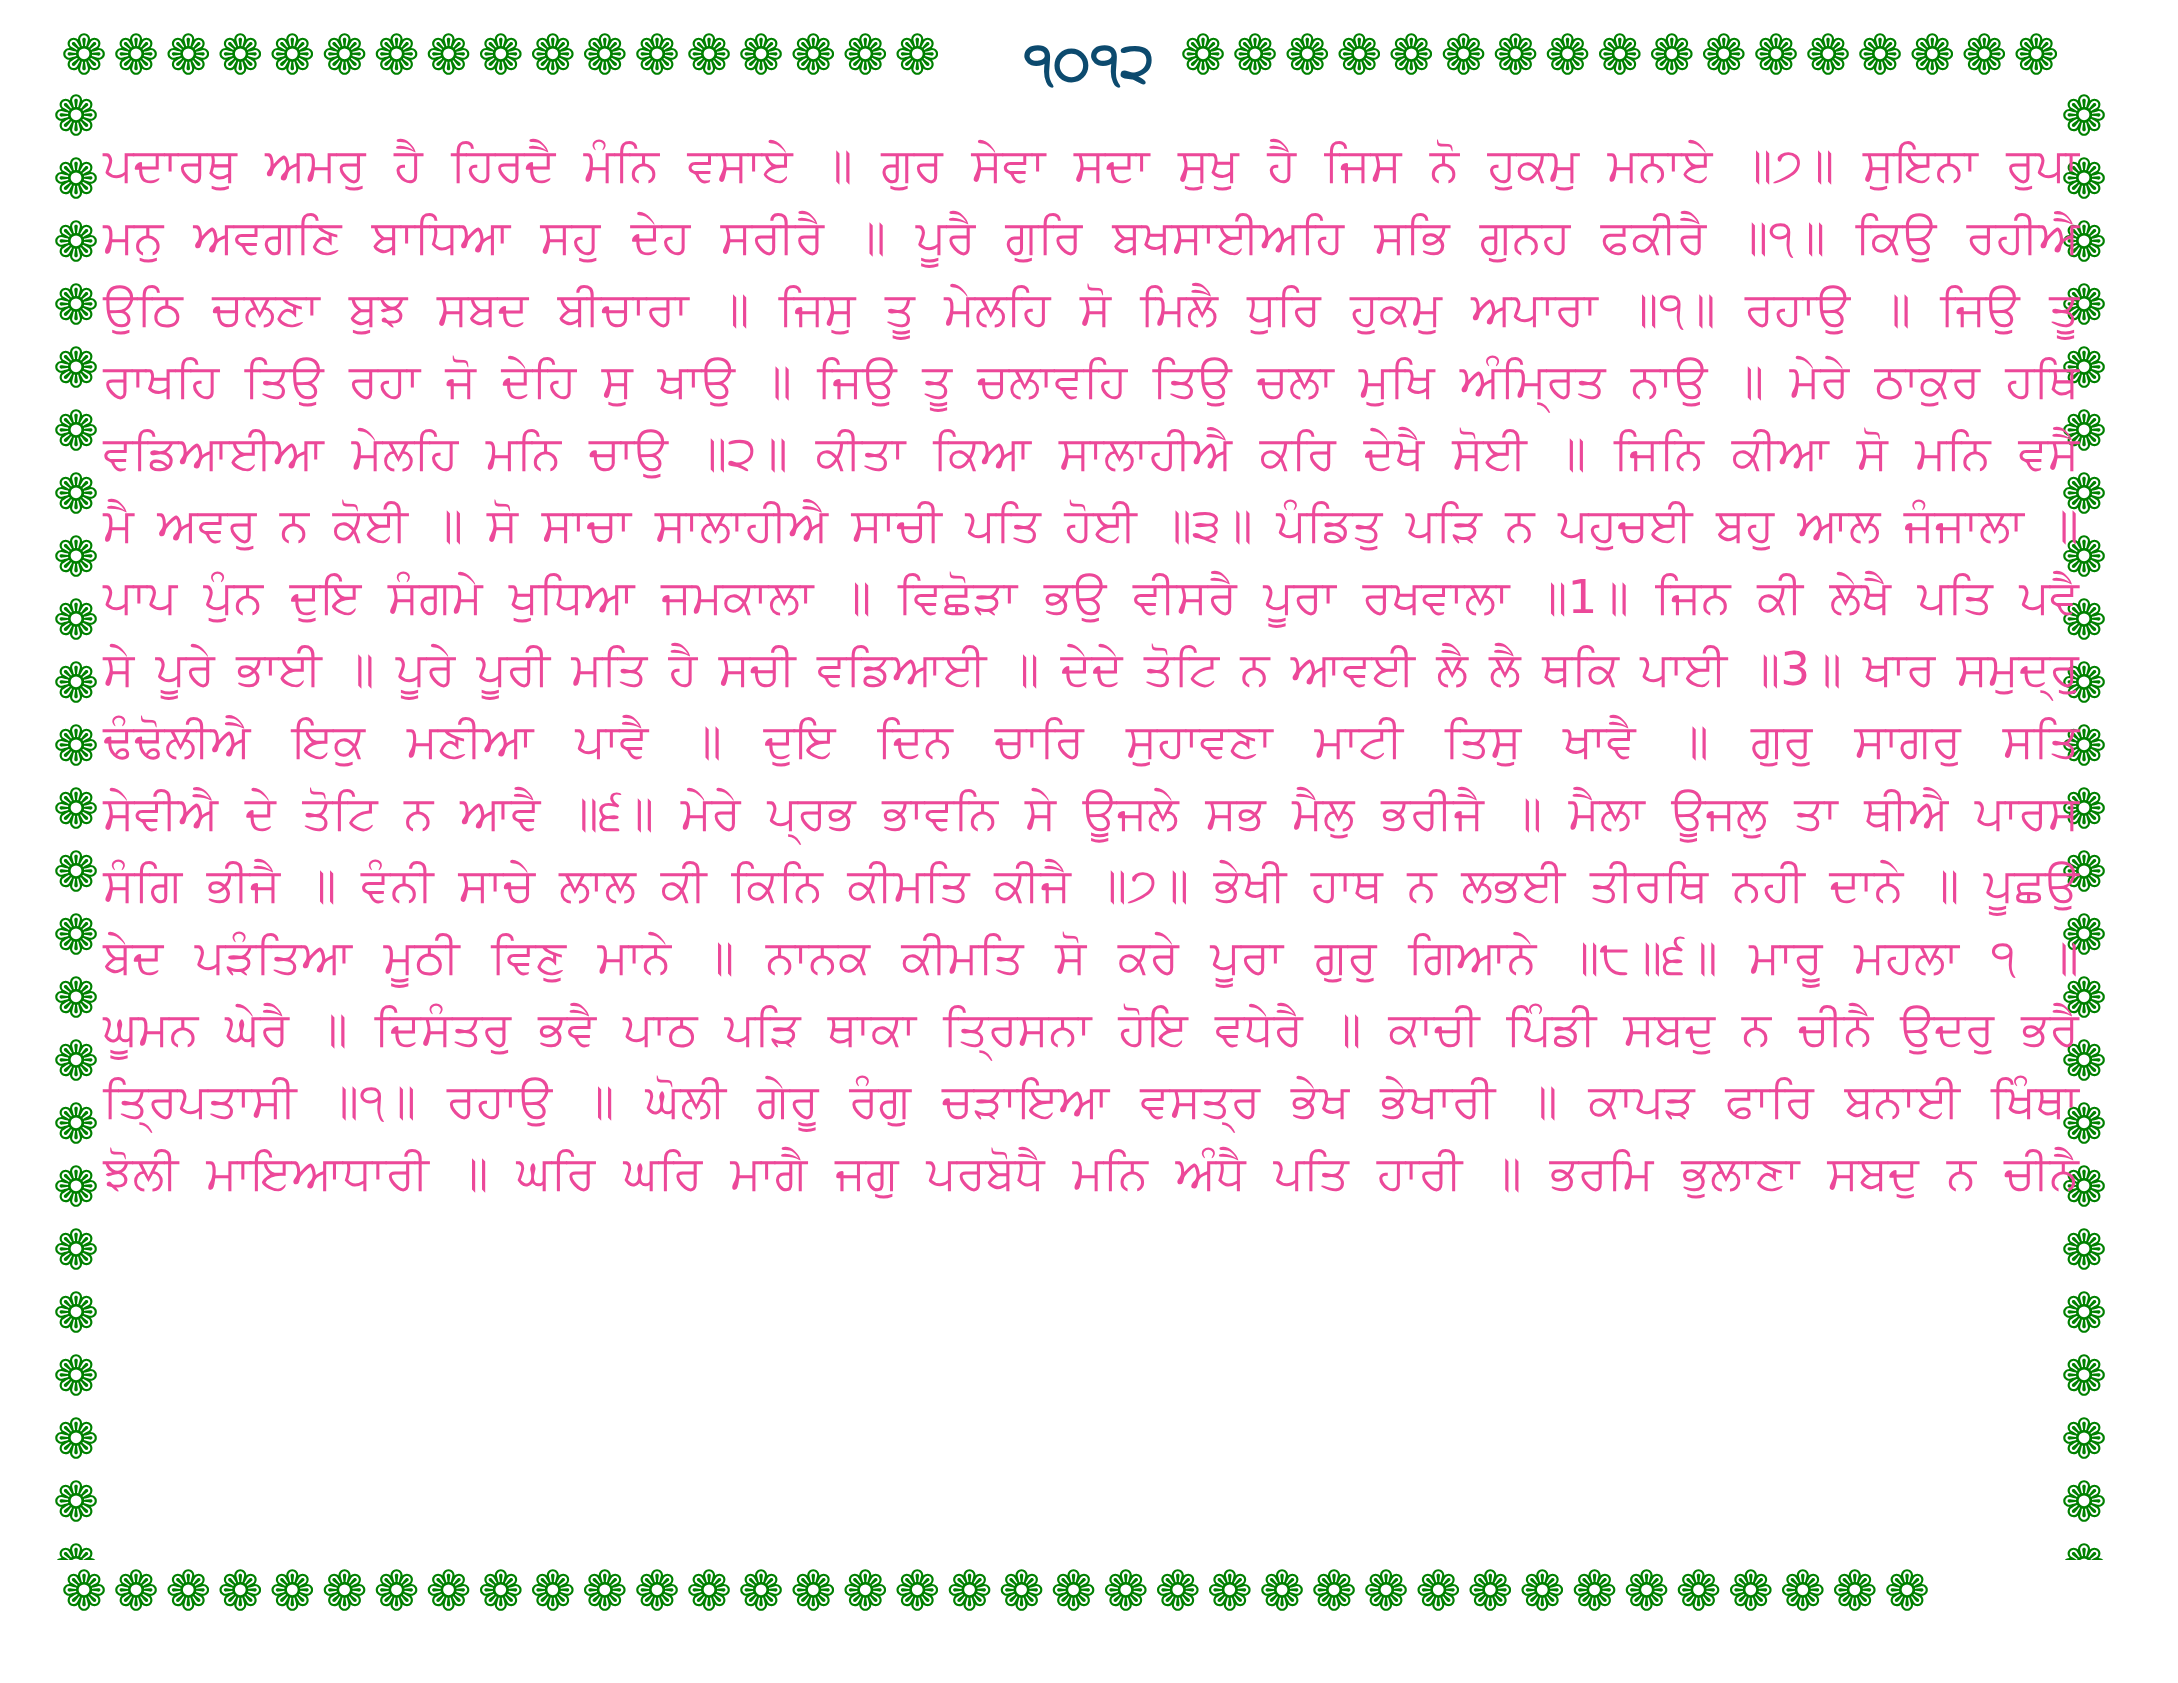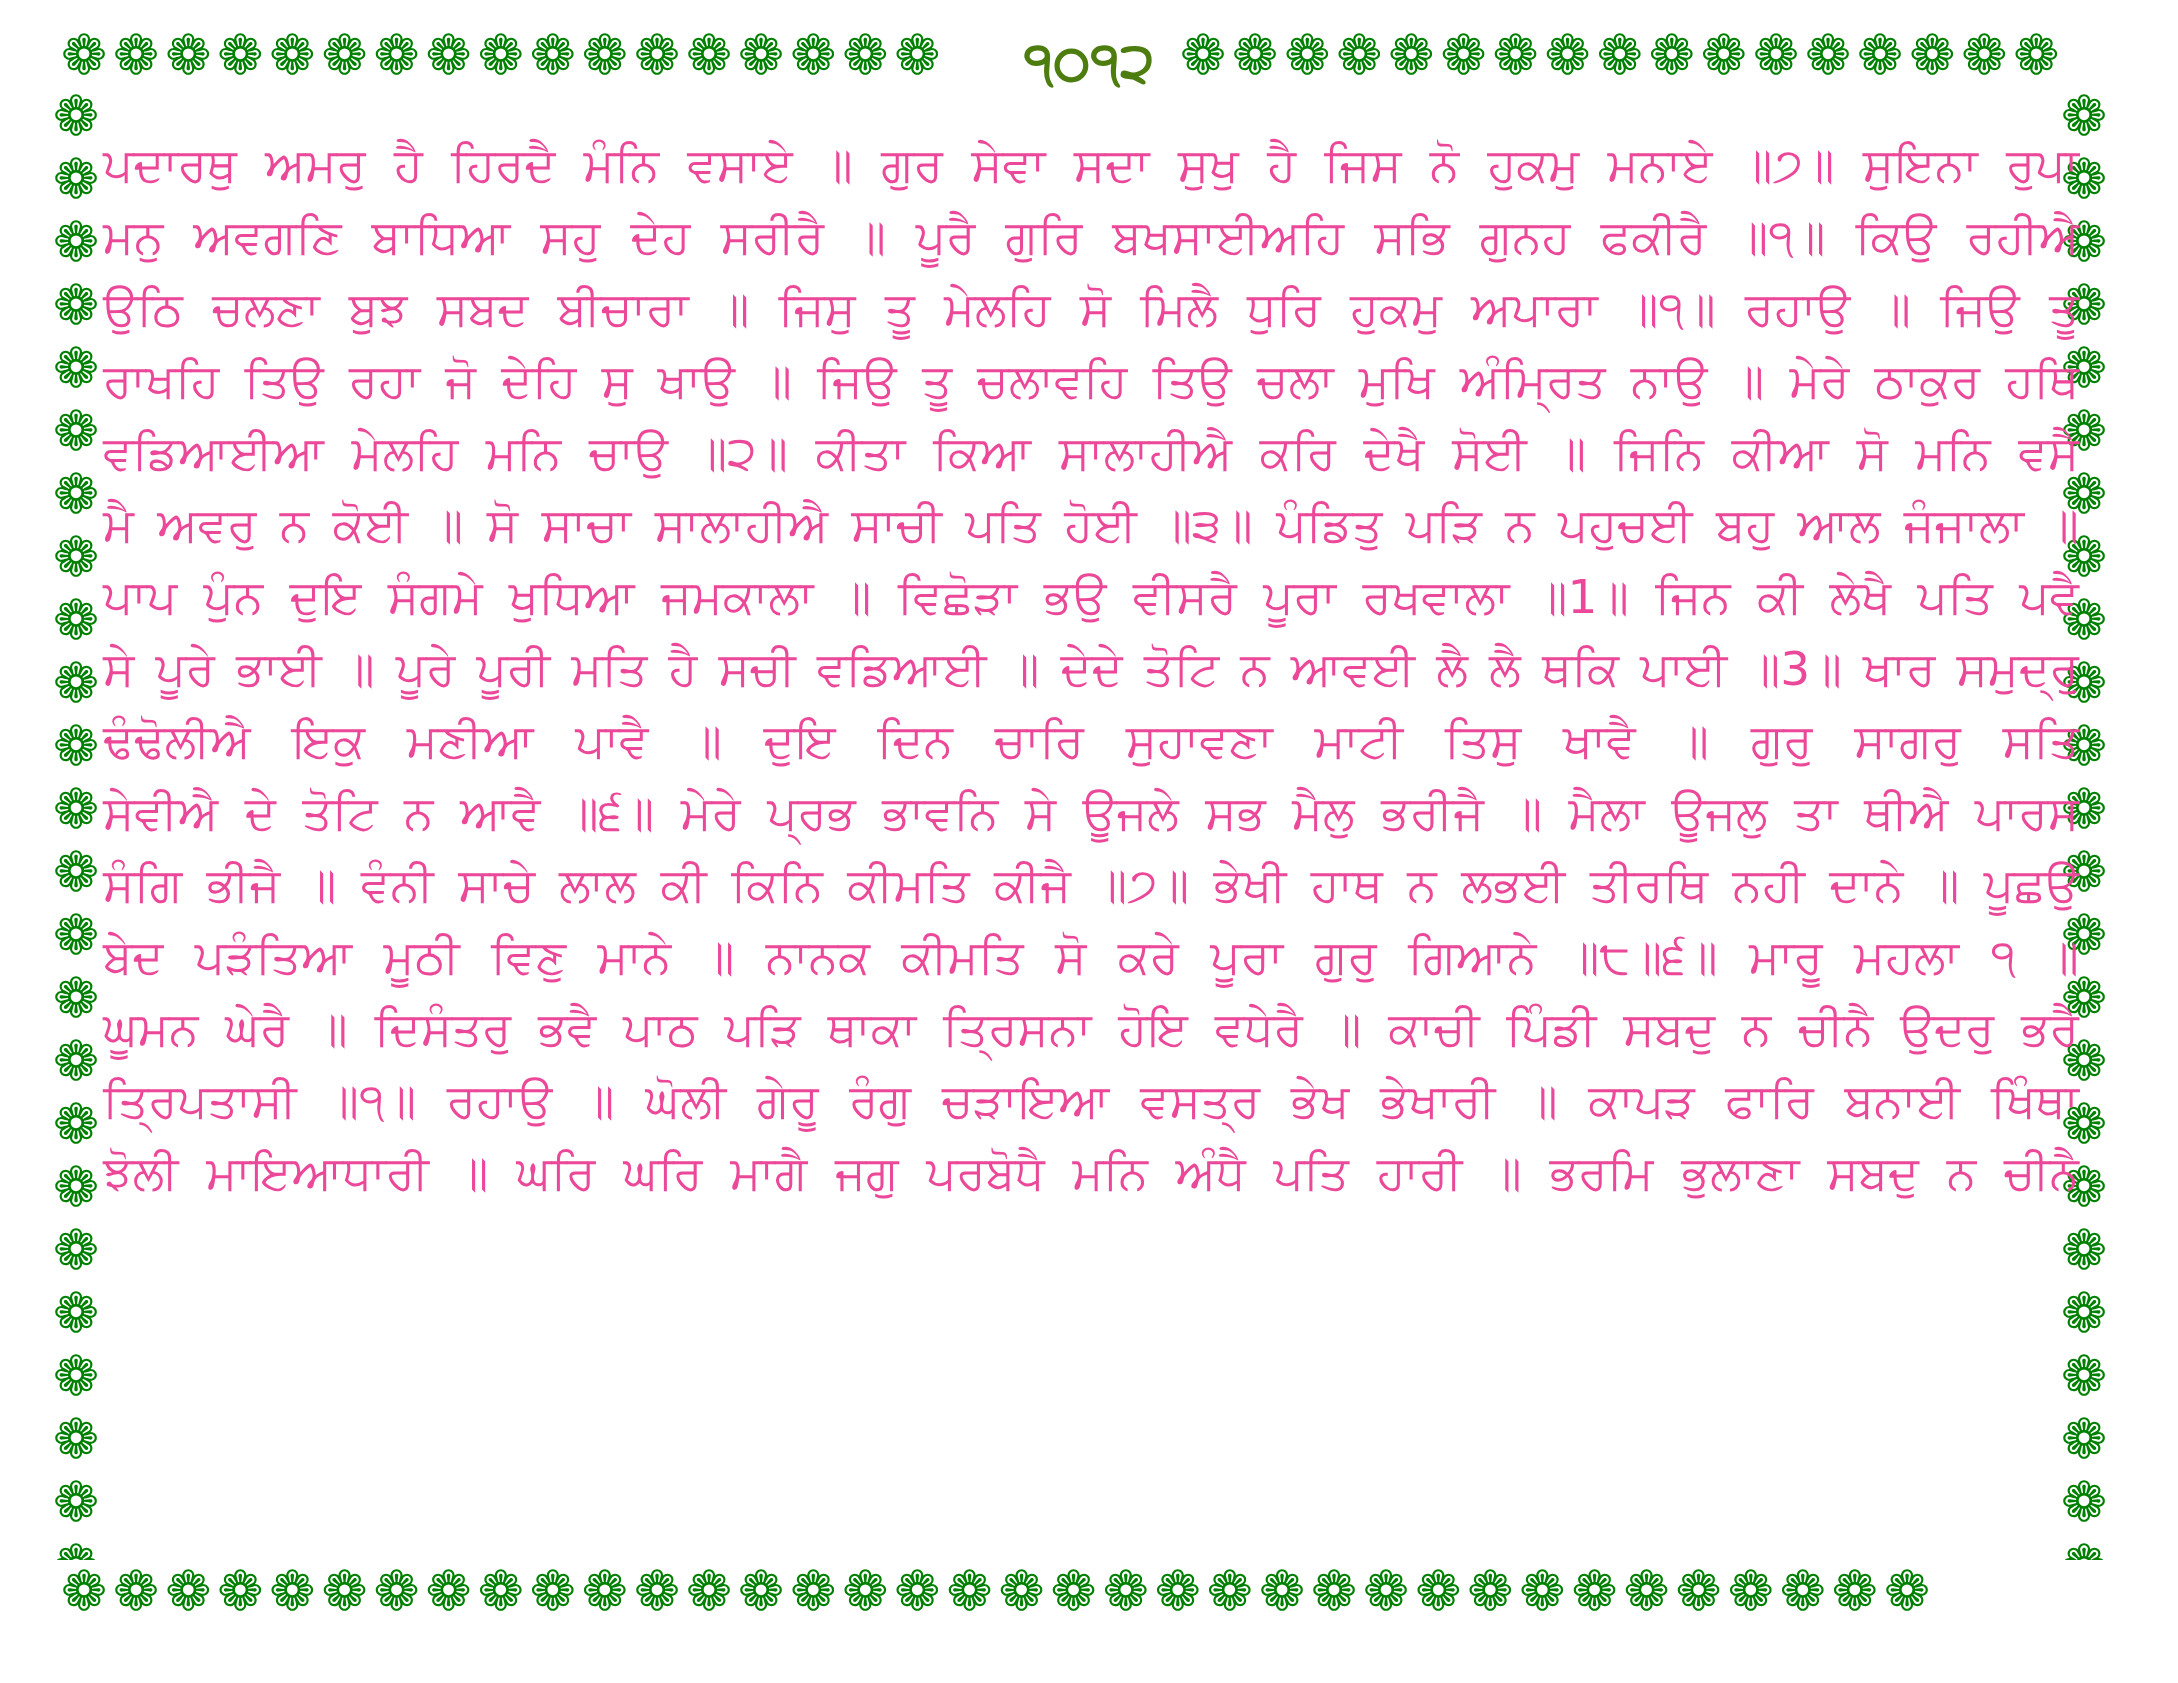--- a/index.html
+++ b/index.html
@@ -35,21 +35,21 @@
   #border-right     { left: 2061px; top: 85px; width: 63px; height: 1475px; }
   
   #page-number {
     position: absolute;
     left: 998px;
     top: 30px;
     width: 182px;
     text-align: center;
     font-size: 55px;
     font-weight: bold;
-    color: #4d7c0f;
+    color: #0c4a6e;
   }
   
   #text-block {
     position: absolute;
     left: 103px;
     top: 129px;
     width: 1976px;
   }
   .gurbani-line {
     font-size: 47px;

